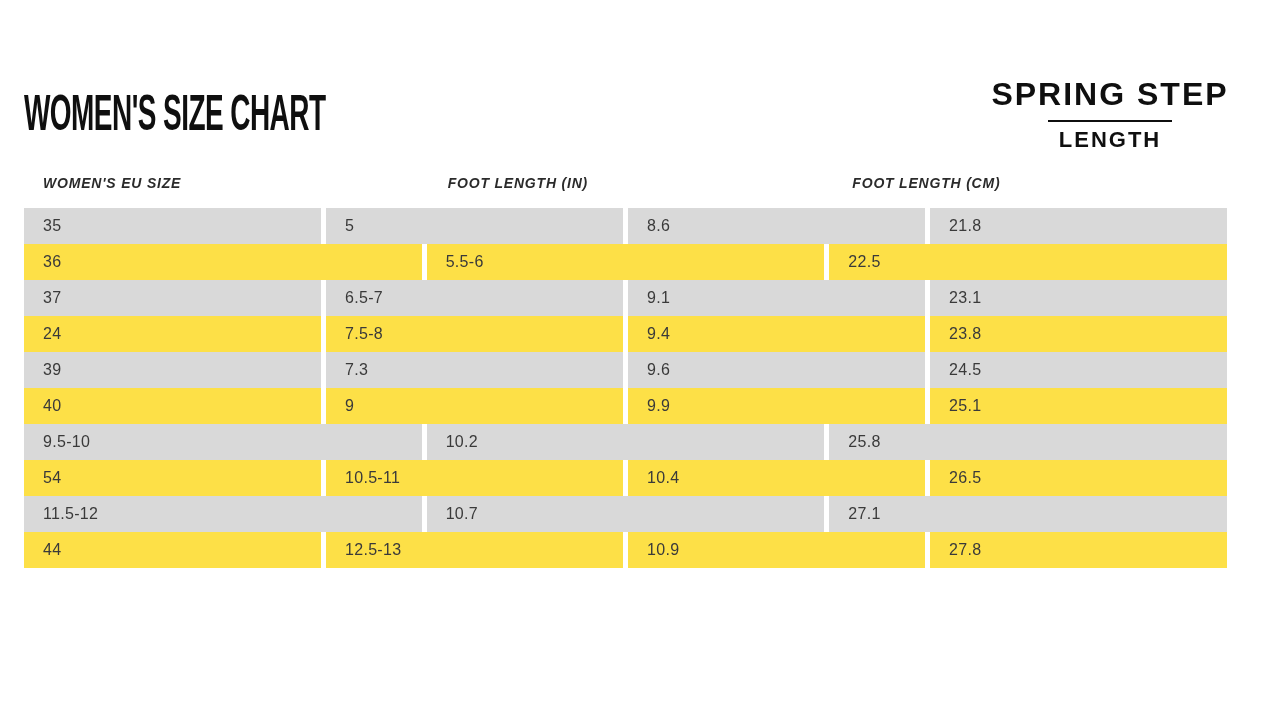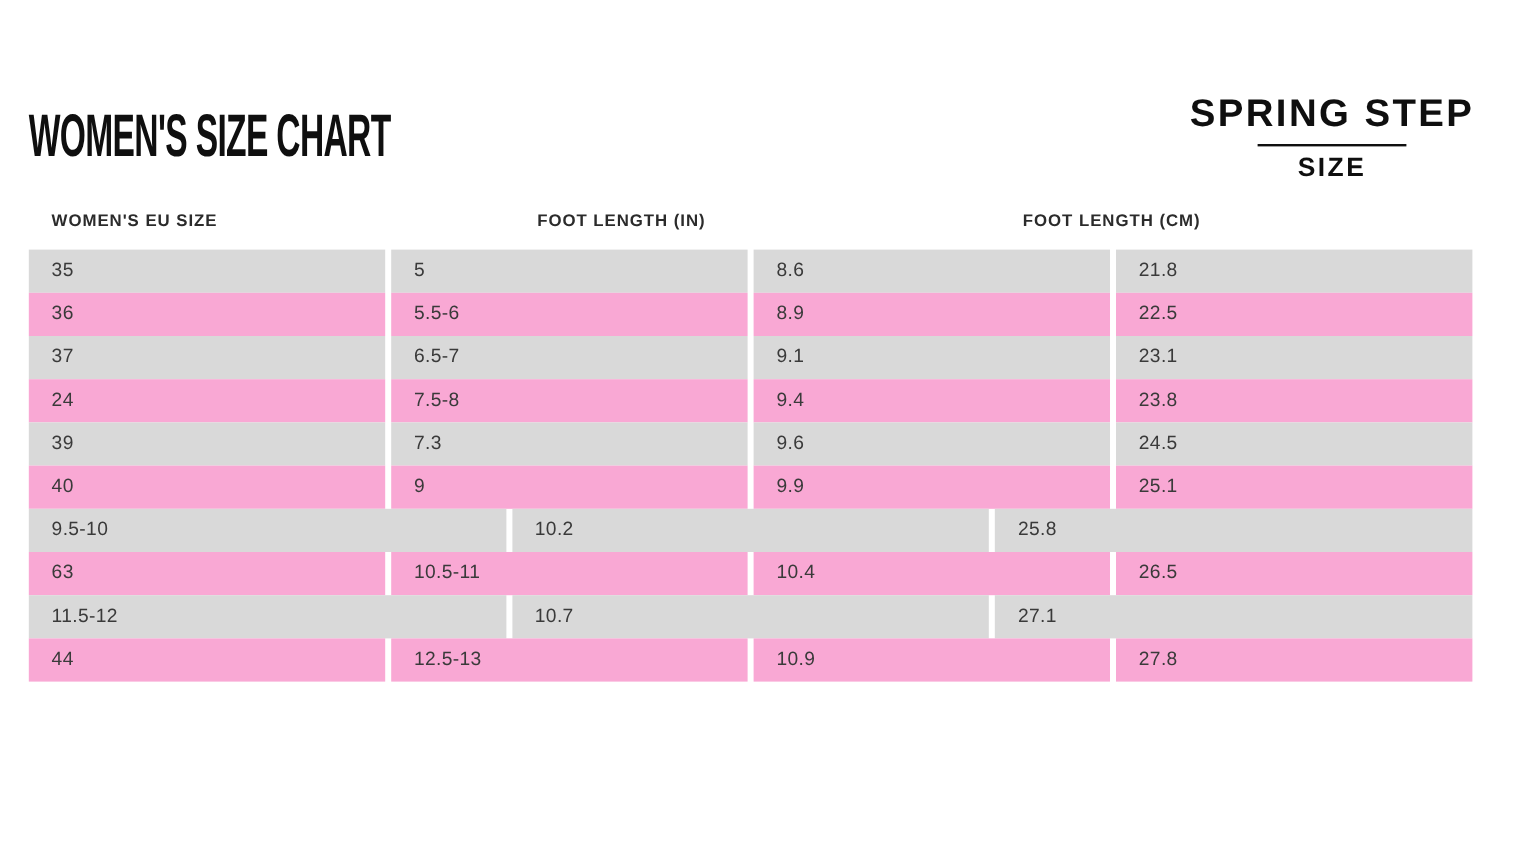--- a/index.html
+++ b/index.html
@@ -54,20 +54,21 @@
     position: absolute;
     left: 24px;
     top: 170px;
     width: 1203px;
   }
   .thead {
     display: flex;
     column-gap: 11px;
     height: 38px;
     padding-top: 5px;
+    font-style: italic;
   }
   .th {
     flex: 1;
     padding-left: 19px;
     font-size: 14px;
     font-weight: bold;
     letter-spacing: 0.8px;
     color: #2b2b2b;
     white-space: nowrap;
   }
@@ -78,52 +79,51 @@
   }
   .cell {
     flex: 1;
     height: 100%;
     display: flex;
     align-items: center;
     padding-left: 19px;
     font-size: 16px;
     letter-spacing: 0.3px;
     color: #3a3a3a;
-    background: #f9a8d4;
+    background: #fde047;
   }
   .row.stripe .cell { background: #d9d9d9; }
 </style>
 </head>
 <body>
 
 <div class="page-title">WOMEN'S SIZE CHART</div>
 
 <div class="logo">
   <div class="logo-main">SPRING STEP</div>
   <div class="logo-divider"></div>
-  <div class="logo-sub">SIZE</div>
+  <div class="logo-sub">LENGTH</div>
 </div>
 
 <div class="size-table">
   <div class="thead">
     <div class="th">WOMEN'S EU SIZE</div>
     <div class="th">FOOT LENGTH (IN)</div>
     <div class="th">FOOT LENGTH (CM)</div>
   </div>
   <div id="tbody">
       <div class="row stripe">
         <div class="cell">35</div>
         <div class="cell">5</div>
         <div class="cell">8.6</div>
         <div class="cell">21.8</div>
       </div>
       <div class="row">
         <div class="cell">36</div>
         <div class="cell">5.5-6</div>
-        <div class="cell">8.9</div>
         <div class="cell">22.5</div>
       </div>
       <div class="row stripe">
         <div class="cell">37</div>
         <div class="cell">6.5-7</div>
         <div class="cell">9.1</div>
         <div class="cell">23.1</div>
       </div>
       <div class="row">
         <div class="cell">24</div>
@@ -142,21 +142,21 @@
         <div class="cell">9</div>
         <div class="cell">9.9</div>
         <div class="cell">25.1</div>
       </div>
       <div class="row stripe">
         <div class="cell">9.5-10</div>
         <div class="cell">10.2</div>
         <div class="cell">25.8</div>
       </div>
       <div class="row">
-        <div class="cell">63</div>
+        <div class="cell">54</div>
         <div class="cell">10.5-11</div>
         <div class="cell">10.4</div>
         <div class="cell">26.5</div>
       </div>
       <div class="row stripe">
         <div class="cell">11.5-12</div>
         <div class="cell">10.7</div>
         <div class="cell">27.1</div>
       </div>
       <div class="row">

